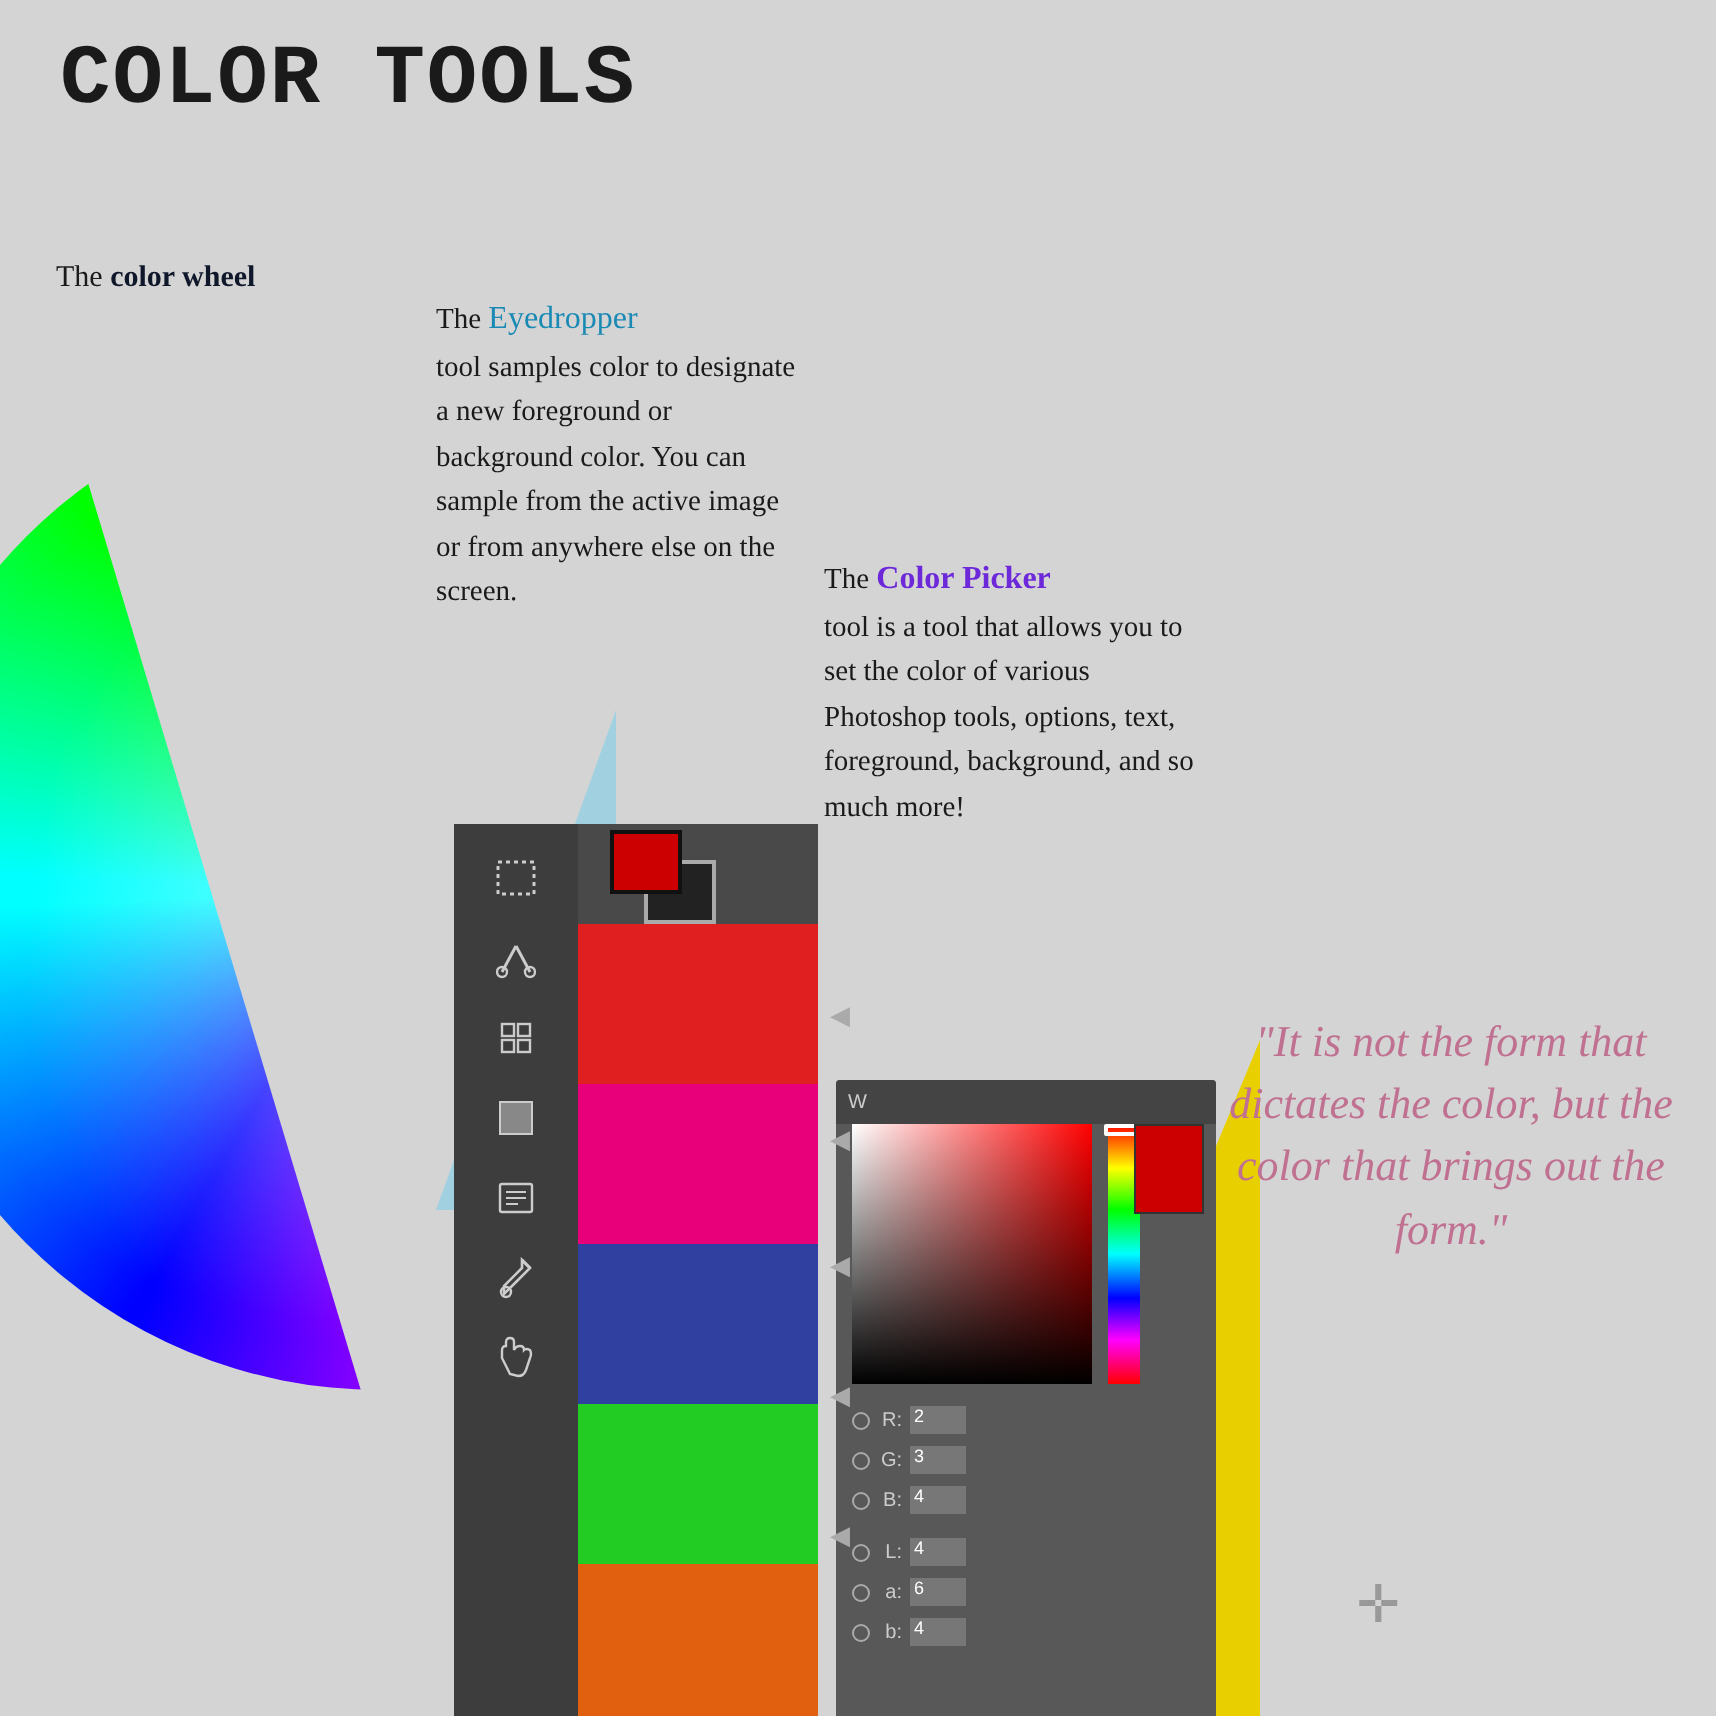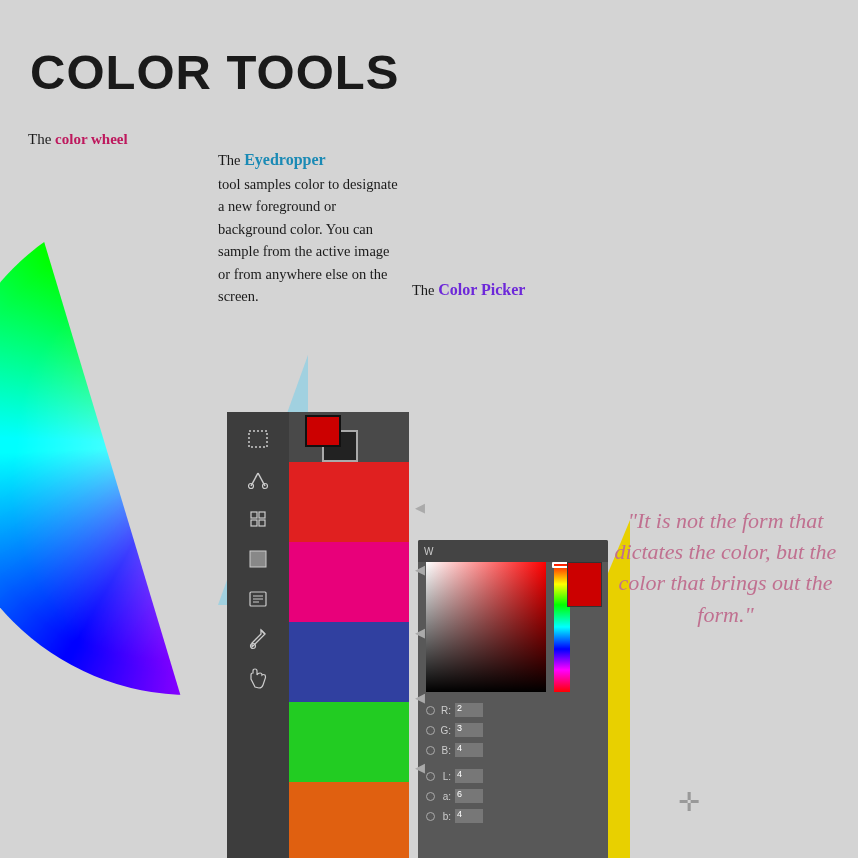--- a/index.html
+++ b/index.html
@@ -7,26 +7,26 @@
     body {
       width: 858px;
       height: 858px;
       background-color: #d4d4d4;
       font-family: Georgia, 'Times New Roman', serif;
       overflow: hidden;
       position: relative;
     }
 
     .page-title {
-      font-size: 49px;
+      font-size: 42px;
       font-weight: 900;
-      font-family: Liberation Sans, sans-serif;
+      font-family: Liberation Mono, monospace;
       color: #1a1a1a;
       position: absolute;
-      top: 44px;
+      top: 16px;
       left: 30px;
       letter-spacing: 1px;
     }
 
     
     .toolbar-ps {
       position: absolute;
       top: 412px;
       left: 227px;
       width: 62px;
@@ -203,21 +203,21 @@
   position: absolute;
   top: 128px;
   left: 28px;
   width: 185px;
   font-size: 15px;
   line-height: 1.55;
   color: #1a1a1a;
   z-index: 15;
   font-family: Georgia, serif;
 ">
-  <span>The </span><span style="color: #be185d; font-weight: bold;">color wheel</span><br>
+  <span>The </span><span style="color: #0f172a; font-weight: bold;">color wheel</span><br>
 </div>
 
 <div style="
   position: absolute;
   top: 355px;
   left: 218px;
   width: 0;
   height: 0;
   border-left: 90px solid transparent;
   border-bottom: 250px solid #7fcfe8;
@@ -229,36 +229,37 @@
   position: absolute;
   top: 148px;
   left: 218px;
   width: 180px;
   font-size: 14.5px;
   line-height: 1.55;
   color: #1a1a1a;
   z-index: 15;
   font-family: Georgia, serif;
 ">
-  <span>The </span><span style="color: #1a8ab5; font-weight: bold; font-size: 16px;">Eyedropper</span><br>
+  <span>The </span><span style="color: #1a8ab5; font-weight: normal; font-size: 16px;">Eyedropper</span><br>
   <span>tool samples color to designate a new foreground or background color. You can sample from the active image or from anywhere else on the screen.</span>
 </div>
 
 <div style="
   position: absolute;
   top: 278px;
   left: 412px;
   width: 190px;
   font-size: 14.5px;
   line-height: 1.55;
   color: #1a1a1a;
   z-index: 15;
   font-family: Georgia, serif;
 ">
   <span>The </span><span style="color: #6d28d9; font-weight: bold; font-size: 16px;">Color Picker</span><br>
+  <span>tool is a tool that allows you to set the color of various Photoshop tools, options, text, foreground, background, and so much more!</span>
 </div>
 
 <div class="toolbar-ps">
 
   <div class="ps-icon">
     <svg width="22" height="20" viewBox="0 0 22 20">
         <rect x="2" y="2" width="18" height="16" fill="none" stroke="#ccc" stroke-width="1.5" stroke-dasharray="2,2"></rect>
       </svg>
   </div>
 

